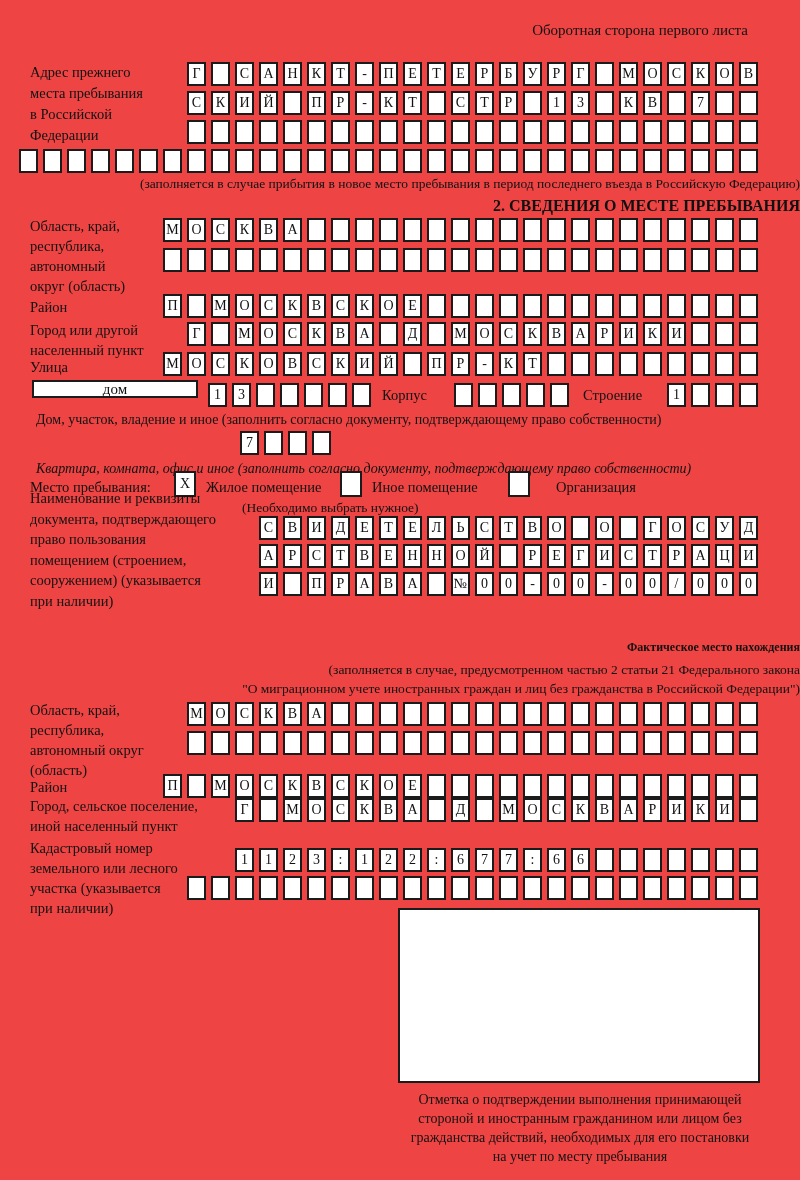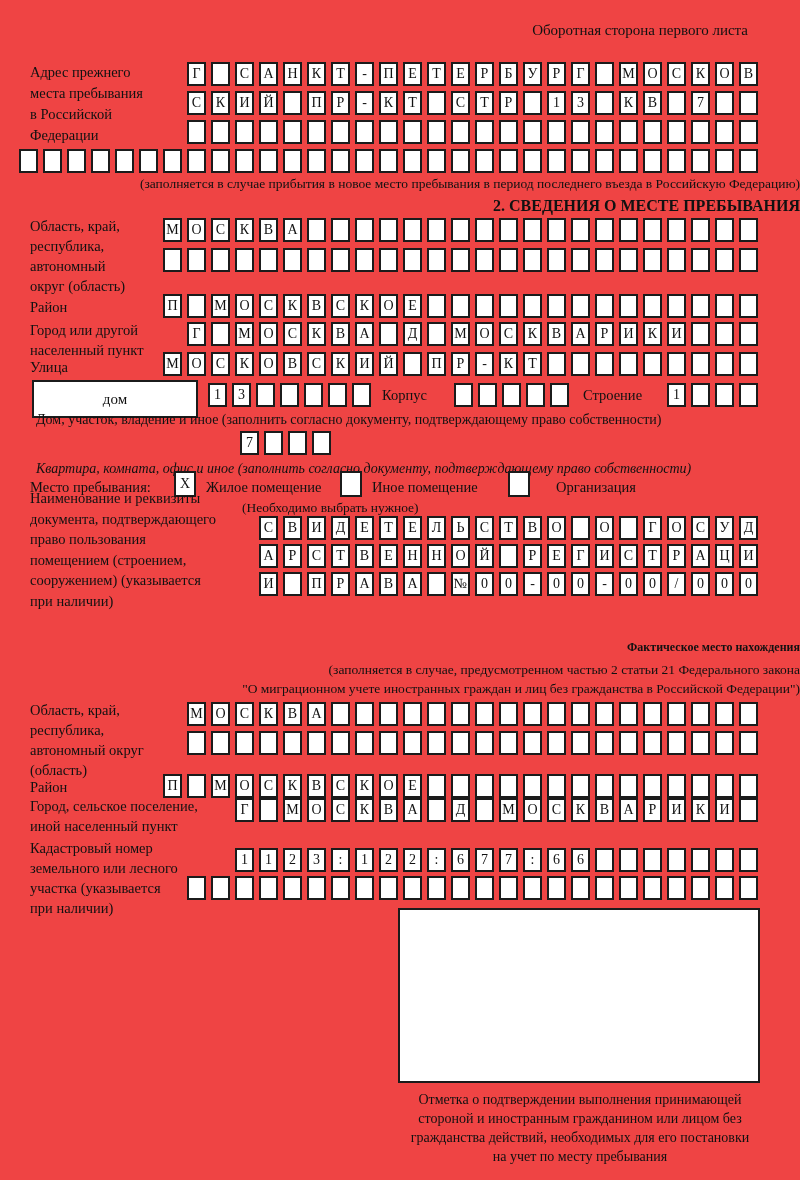--- a/index.html
+++ b/index.html
@@ -8,21 +8,21 @@
   .abs{position:absolute;}
   .lbl{font-size:14.5px;line-height:20px;color:#111;}
   .lbl .line{white-space:nowrap;}
   .note{font-size:13.5px;color:#111;white-space:nowrap;}
   .center{left:0;width:800px;text-align:right;}
   .title{font-weight:bold;font-size:12px;}
   .boxrow{display:flex;gap:5px;}
   .cb{flex:0 0 19px;width:19px;height:24px;box-sizing:border-box;border:2px solid #1b1b1b;
       display:flex;align-items:center;justify-content:center;font-size:14px;background:#fff;}
   .opt{flex:0 0 22px;width:22px;height:26px;}
-  .bigbox{box-sizing:border-box;border:2px solid #1b1b1b;height:38px;display:flex;
+  .bigbox{box-sizing:border-box;border:2px solid #1b1b1b;height:18px;display:flex;
           align-items:center;justify-content:center;font-size:15px;background:#fff;}
   .rowwrap{position:absolute;left:30px;width:728px;height:30px;}
   .stamp{box-sizing:border-box;border:2.5px solid #1b1b1b;background:#fff;}
   .cap{font-size:14px;line-height:19px;text-align:center;}
 </style>
 </head>
 <body>
 
 <div class="page">
 

